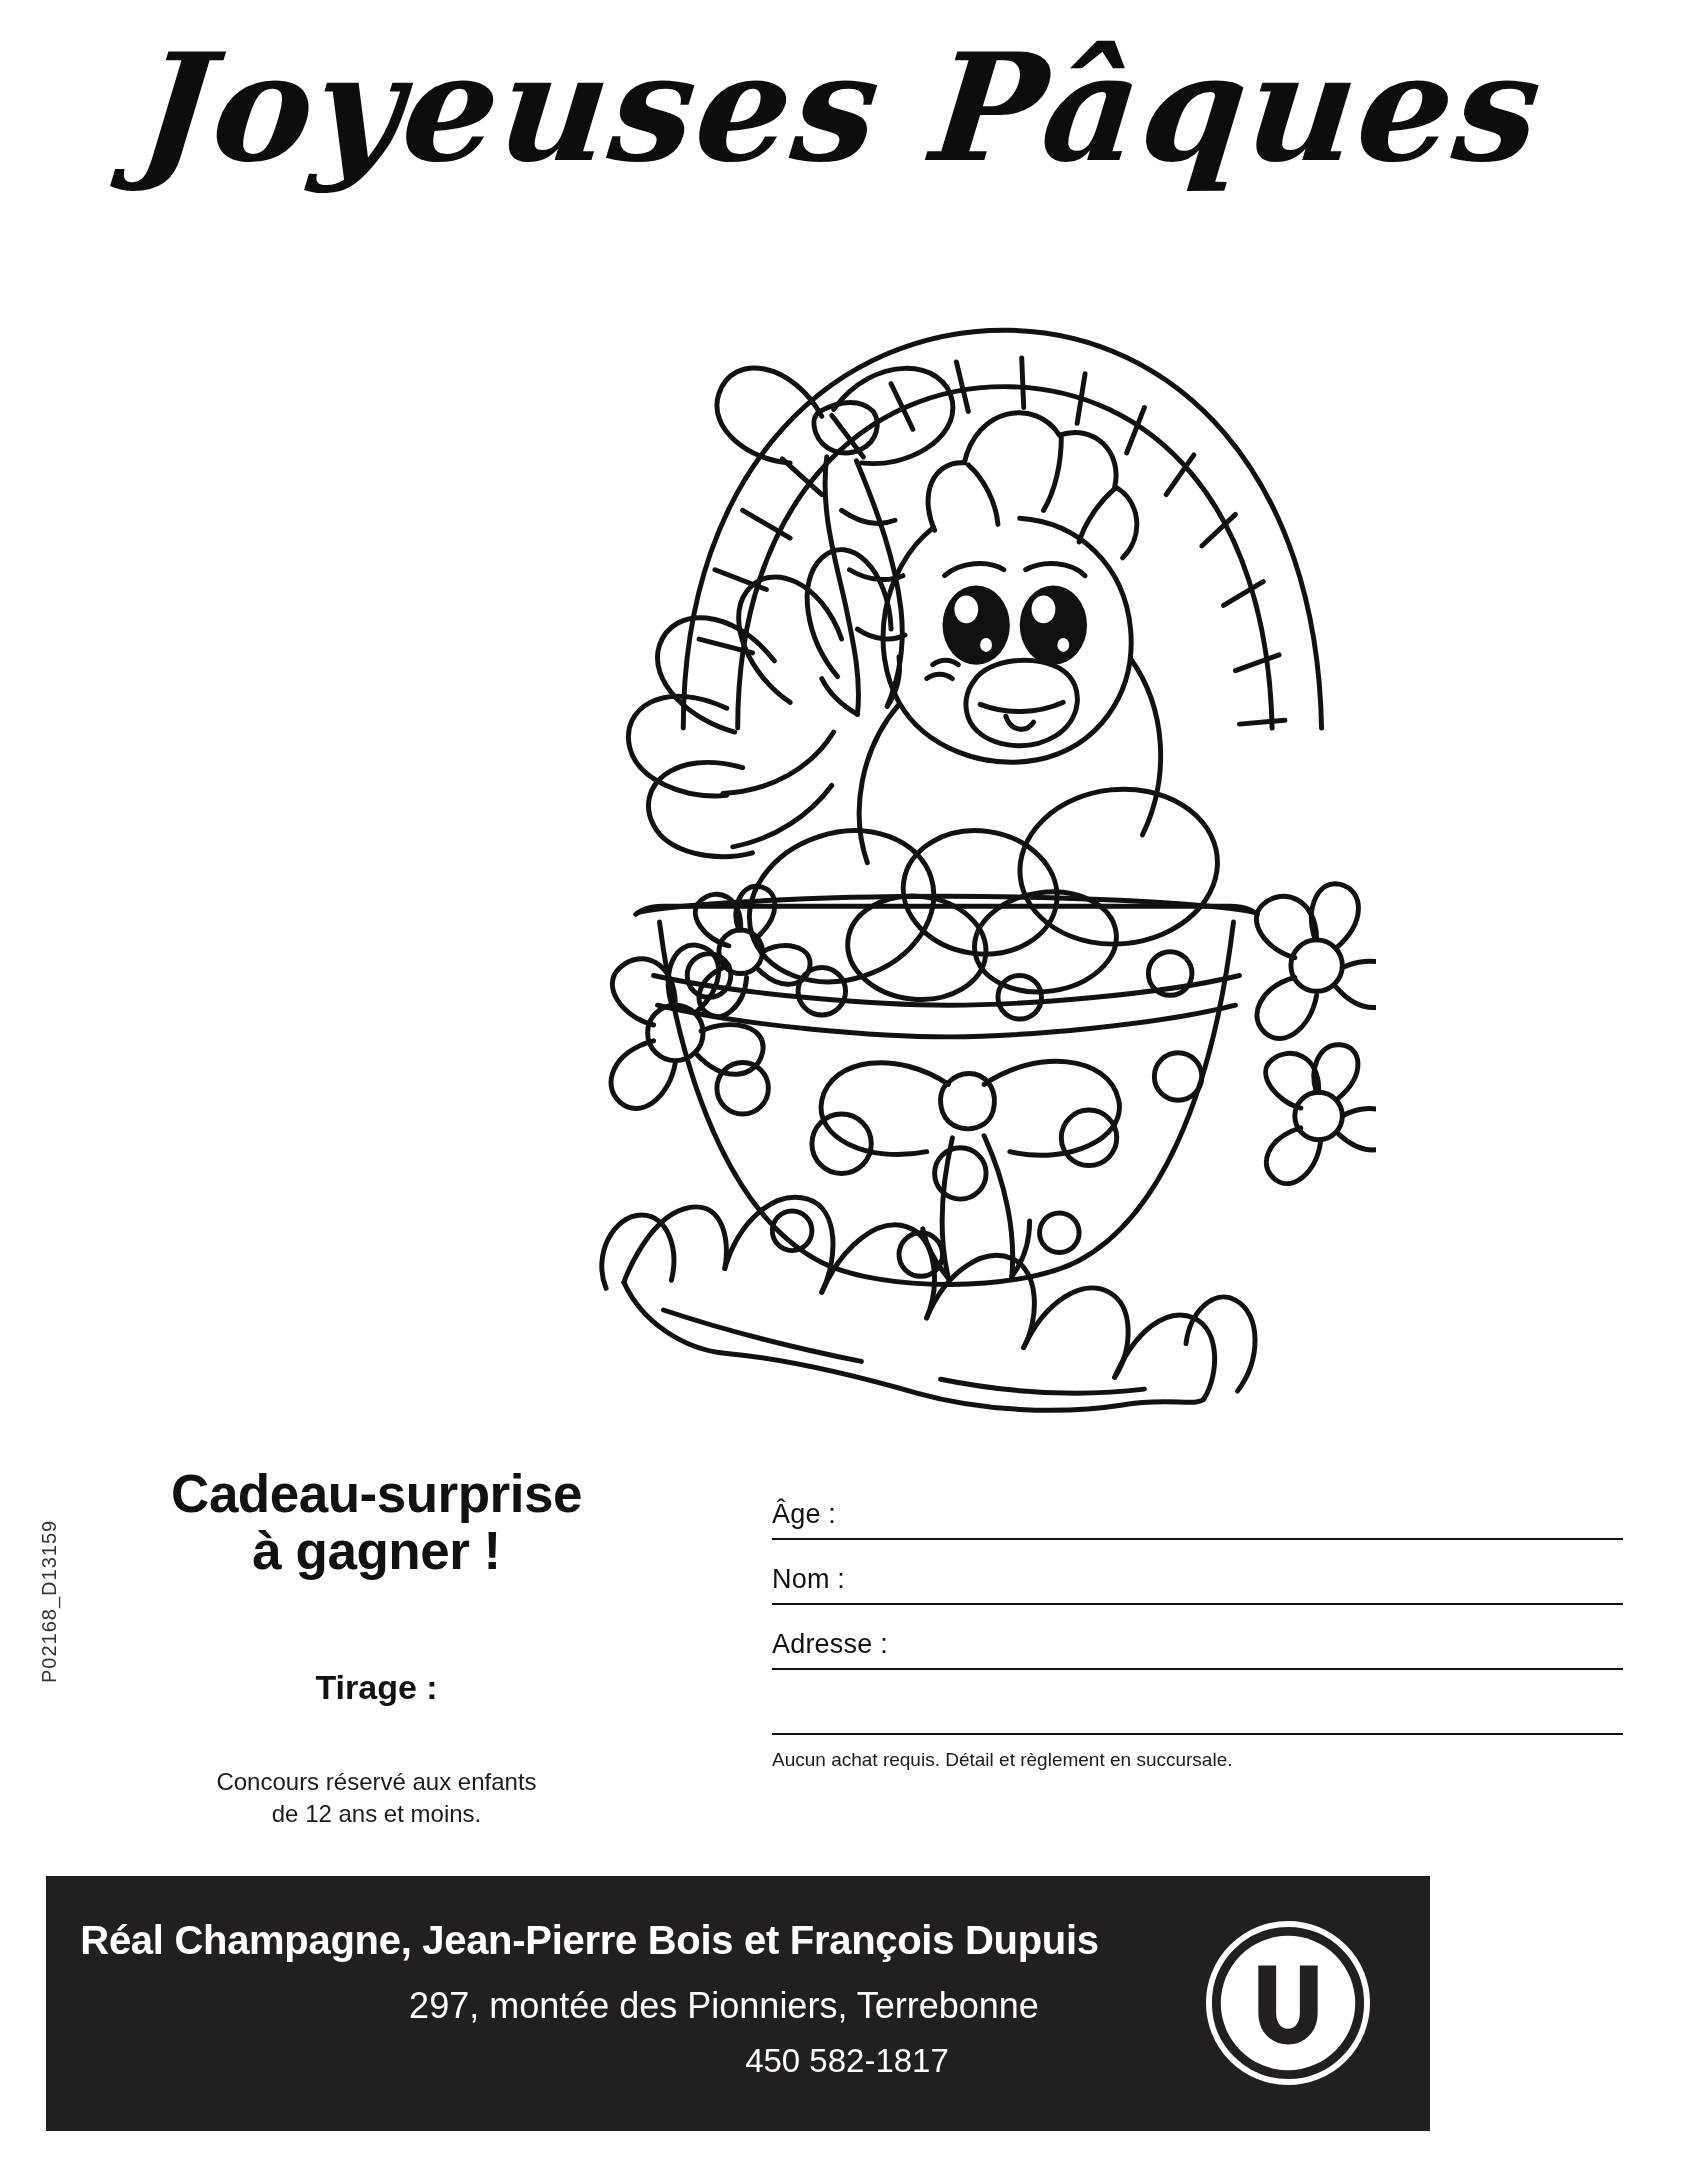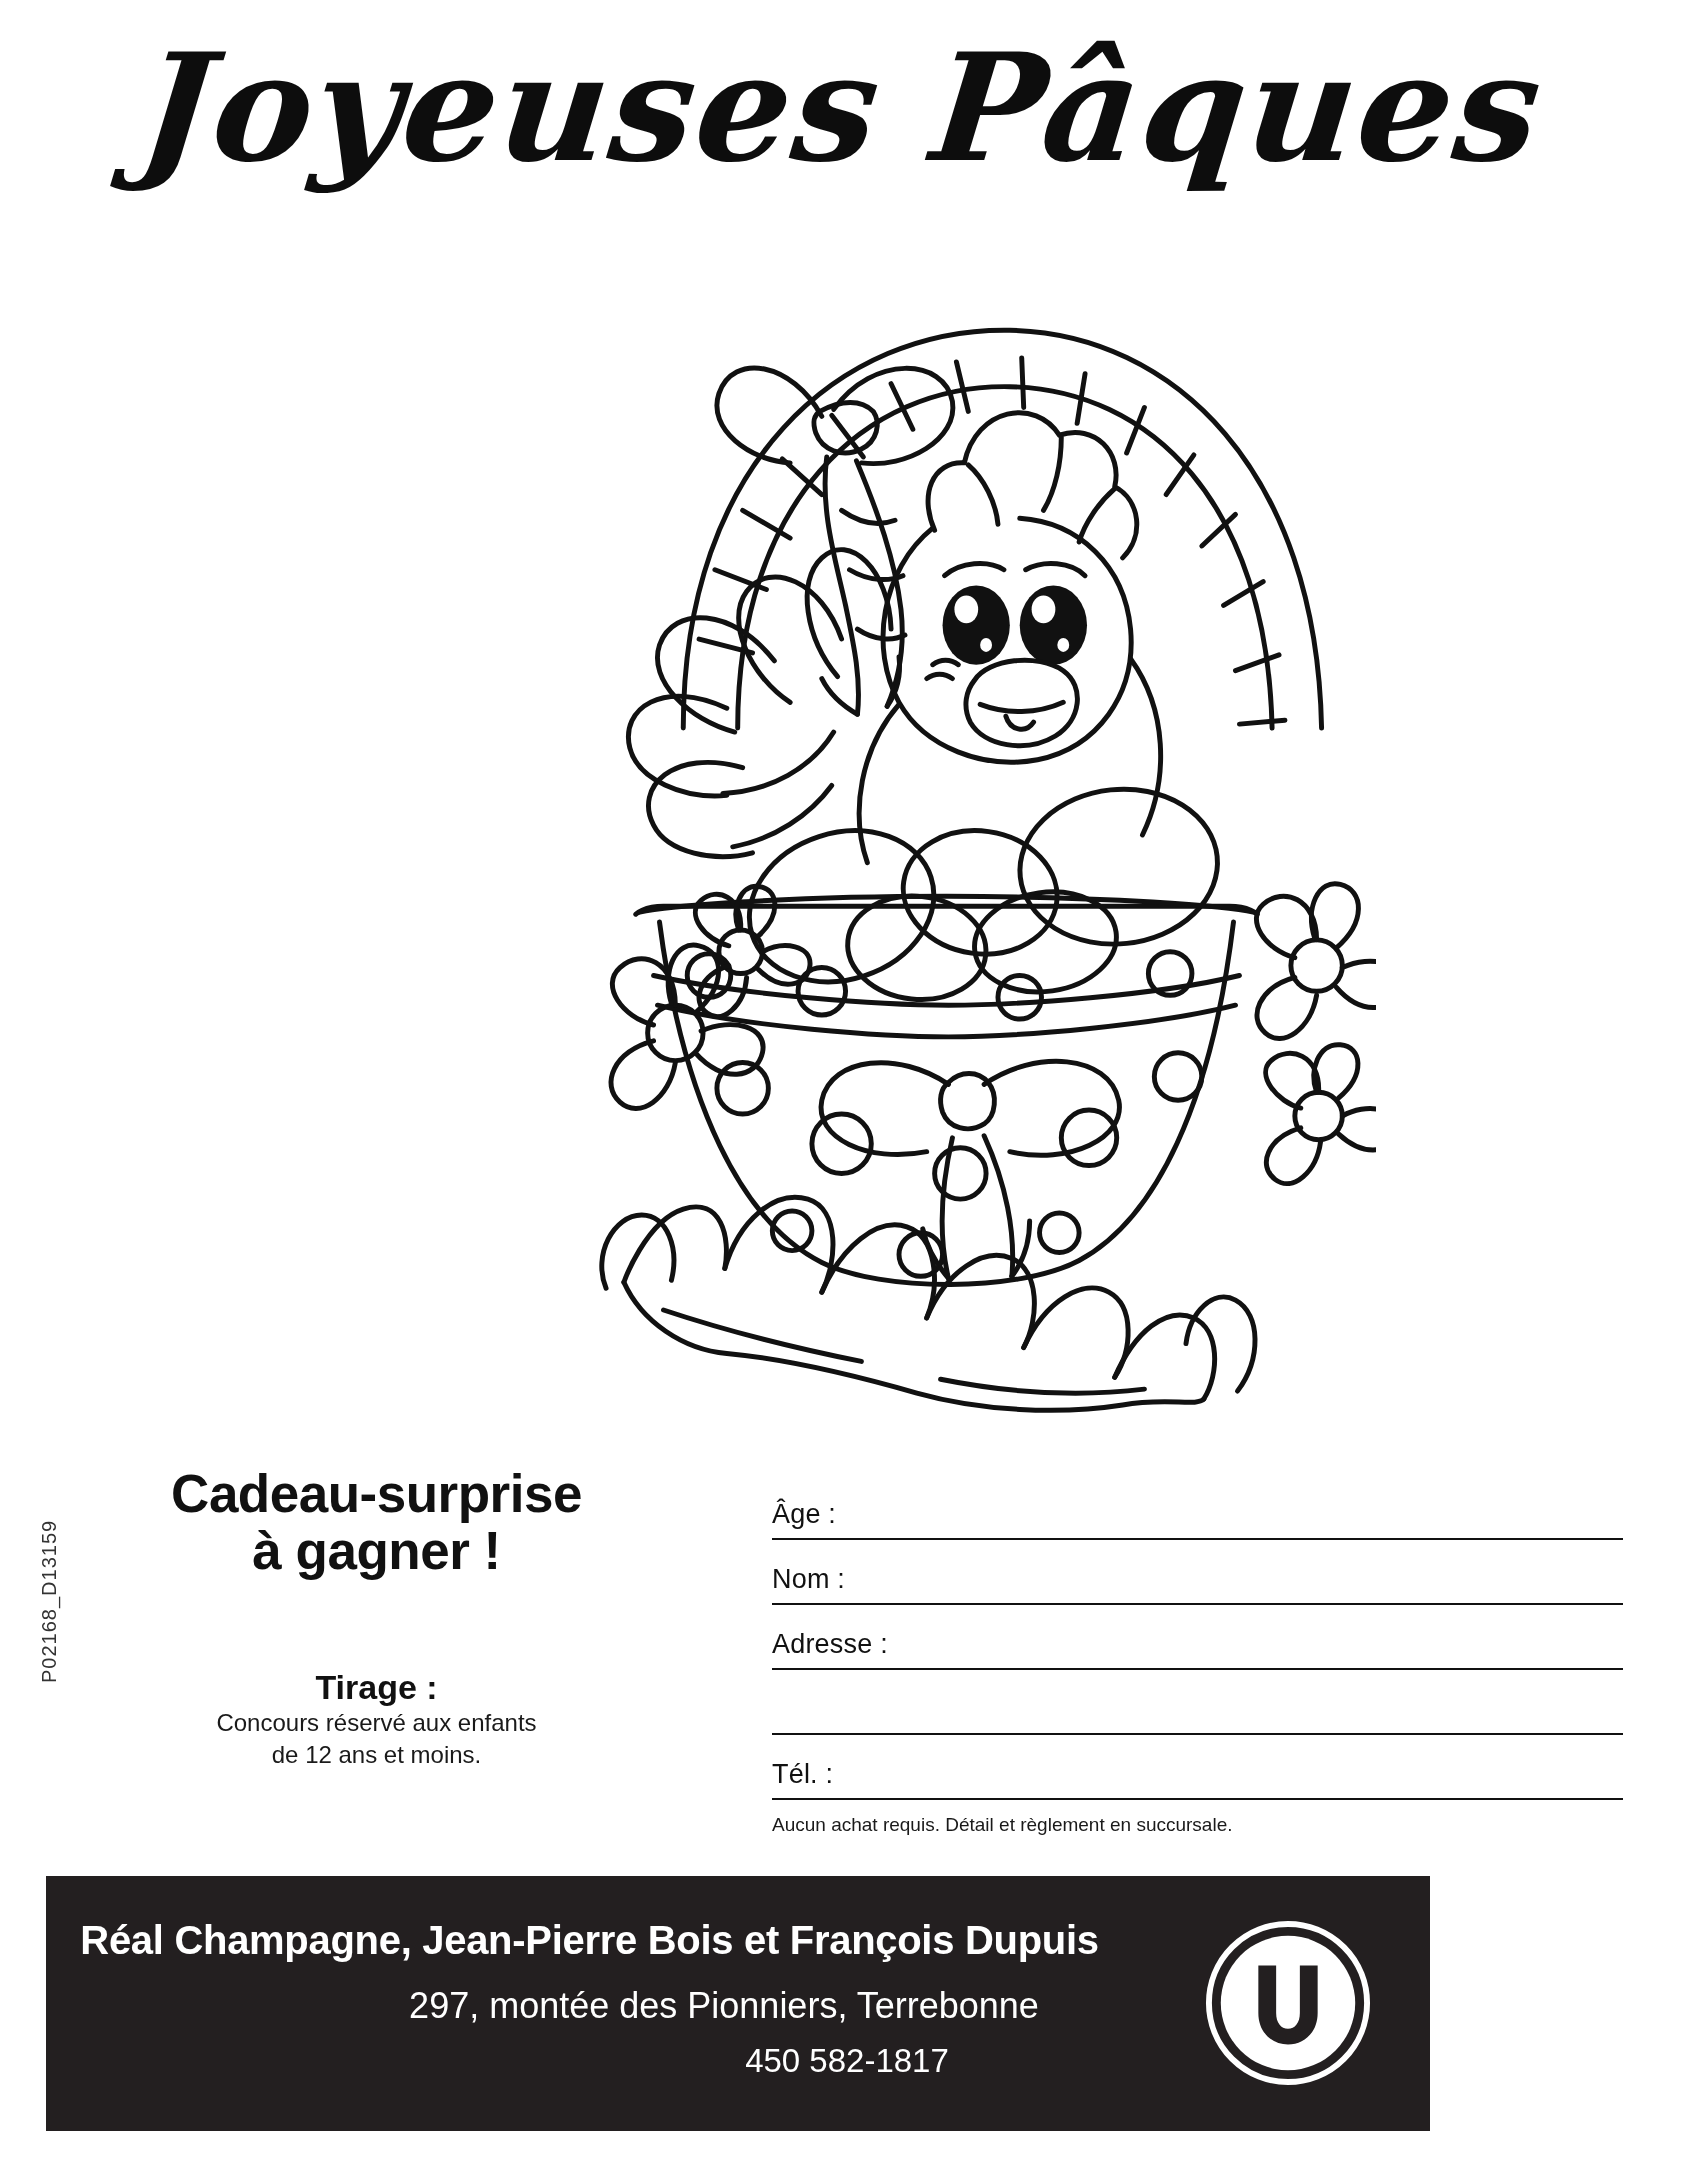--- a/index.html
+++ b/index.html
@@ -63,20 +63,21 @@
     font-weight: 700;
     line-height: 1.08;
     letter-spacing: -0.5px;
   }
   .contest .tirage {
     margin-top: 89px;
     font-size: 34px;
     font-weight: 700;
   }
   .contest .note {
+    margin-top: 59px;
     font-size: 24px;
     line-height: 1.3;
     color: #1a1a1a;
   }
 
   
   .form {
     position: absolute;
     left: 772px;
     top: 1475px;
@@ -335,23 +336,20 @@
     </div>
     <div class="field">
       <span class="lab">Nom :</span>
     </div>
     <div class="field">
       <span class="lab">Adresse :</span>
     </div>
     <div class="field blank">
       <span class="lab"></span>
     </div>
-    <div class="field">
-      <span class="lab">Tél. :</span>
-    </div>
     <div class="disclaimer">Aucun achat requis. Détail et règlement en succursale.</div>
   </div>
 
   <div class="code">P02168_D13159</div>
 
   <div class="footer">
     <div class="names">Réal Champagne, Jean-Pierre Bois et François Dupuis</div>
     <div class="addr">297, montée des Pionniers, Terrebonne</div>
     <div class="tel">450 582-1817</div>
     <svg class="logo" viewBox="0 0 172 172">

